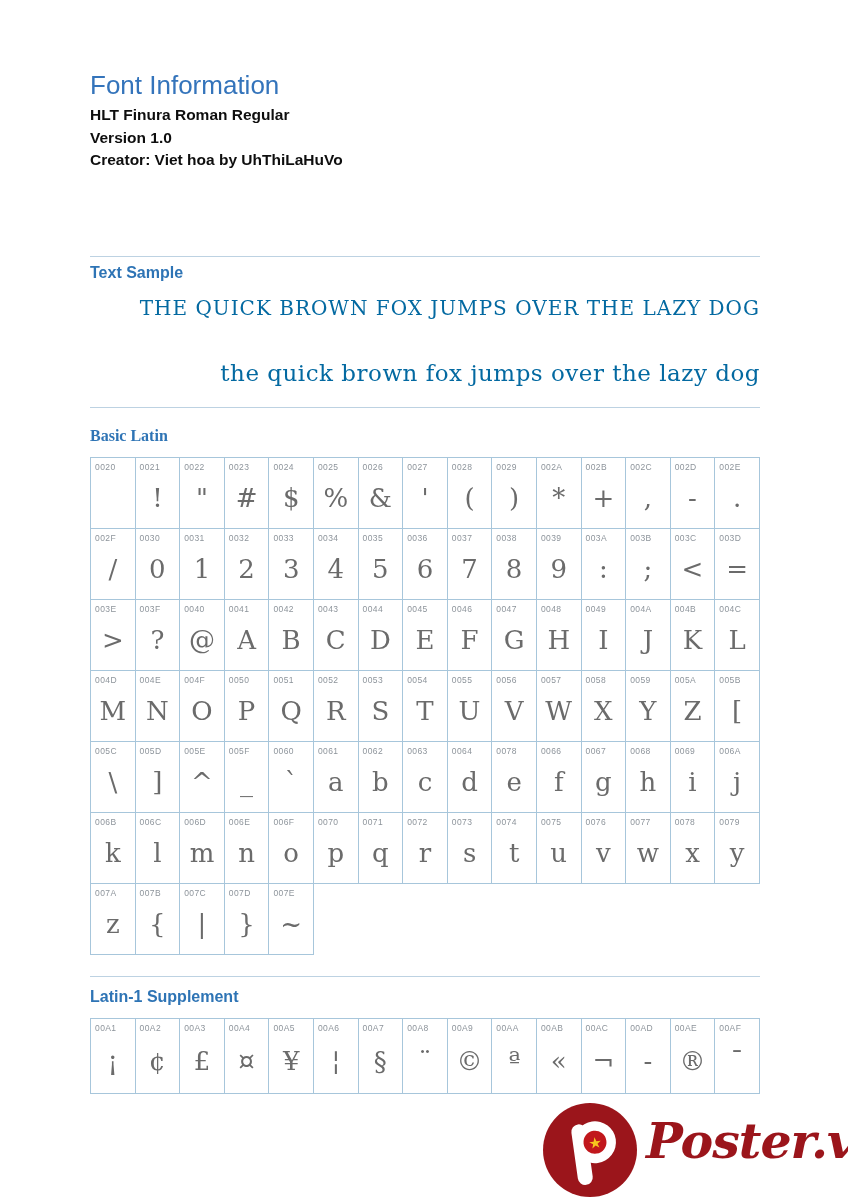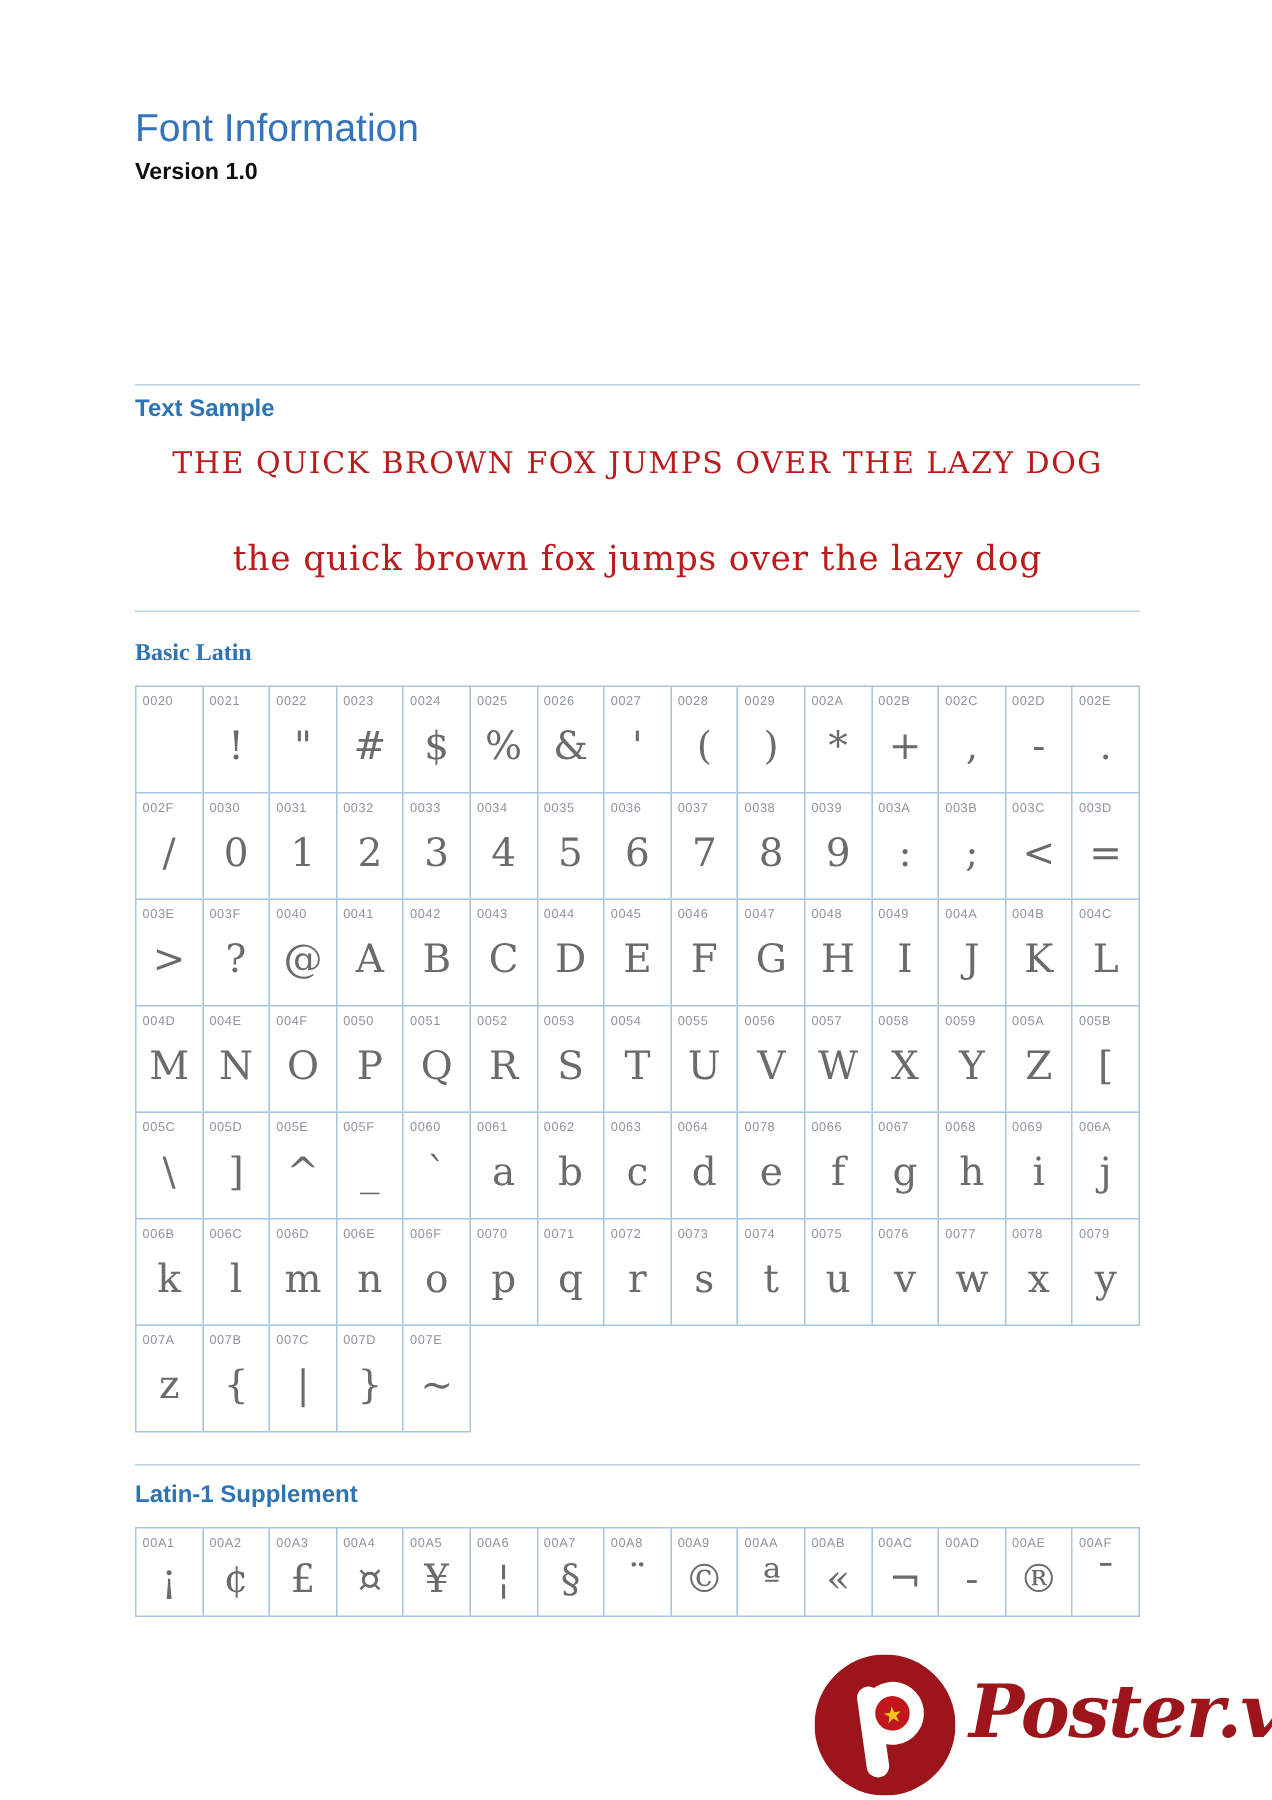--- a/index.html
+++ b/index.html
@@ -25,36 +25,36 @@
   #hr3 { top:976px; }
 
   .section-head {
     position:absolute; font-size:16px; font-weight:bold; color:#2e74b5;
   }
   #ts-head { top:264px; }
   #bl-head { top:427px;font-family:Liberation Serif, serif; }
   #l1-head { top:988px; }
 
   .sample {
-    position:absolute; width:670px; text-align:center;
-    font-family:"DejaVu Serif", serif; color:#b91c1c;
+    position:absolute; width:670px; text-align:right;
+    font-family:"DejaVu Serif", serif; color:#0369a1;
   }
   #sample-upper { top:296px; font-size:20px; letter-spacing:1px; }
   #sample-lower { top:360px; font-size:23px; letter-spacing:0.5px; }
 
   .char-table { position:absolute; }
   #table-basic-latin  { top:457px; left:90px; }
   #table-latin1       { top:1018px; left:90px; }
   .char-row { display:flex; }
   .char-row + .char-row { margin-top:-1px;border-radius:27px; }
   .char-cell {
     width:45.6px; height:72px; border:1px solid #a7c6db;
     display:flex; flex-direction:column; background:#fff;
   }
-  #table-latin1 .char-cell { height:60px; }
+  #table-latin1 .char-cell { height:76px; }
   .char-cell + .char-cell { margin-left:-1px; }
   .char-code {
     font-size:8.5px; color:#8d949b; padding:4px 0 0 4px; letter-spacing:0.4px;
   }
   .char-glyph {
     flex:1; display:flex; align-items:center; justify-content:center;
     font-family:"DejaVu Serif", serif; font-size:26px; color:#6b6b6b;
     padding-bottom:4px;
   }
 
@@ -65,21 +65,23 @@
     font-size:49px; color:#9b151b; letter-spacing:-1px; white-space:nowrap;
   }
 </style>
 </head>
 <body>
 
 <div class="content">
   <h1 class="page-title">Font Information</h1>
 
   <div class="meta">
+    <div>HLT Finura Roman Regular</div>
     <div>Version 1.0</div>
+    <div>Creator: Viet hoa by UhThiLaHuVo</div>
   </div>
 </div>
 
 <div class="hr" id="hr1"></div>
 <div class="content">
     <h2 class="section-head" id="ts-head">Text Sample</h2>
   </div>
 <div class="content">
   <div class="sample" id="sample-upper">THE QUICK BROWN FOX JUMPS OVER THE LAZY DOG</div>
   <div class="sample" id="sample-lower">the quick brown fox jumps over the lazy dog</div>

